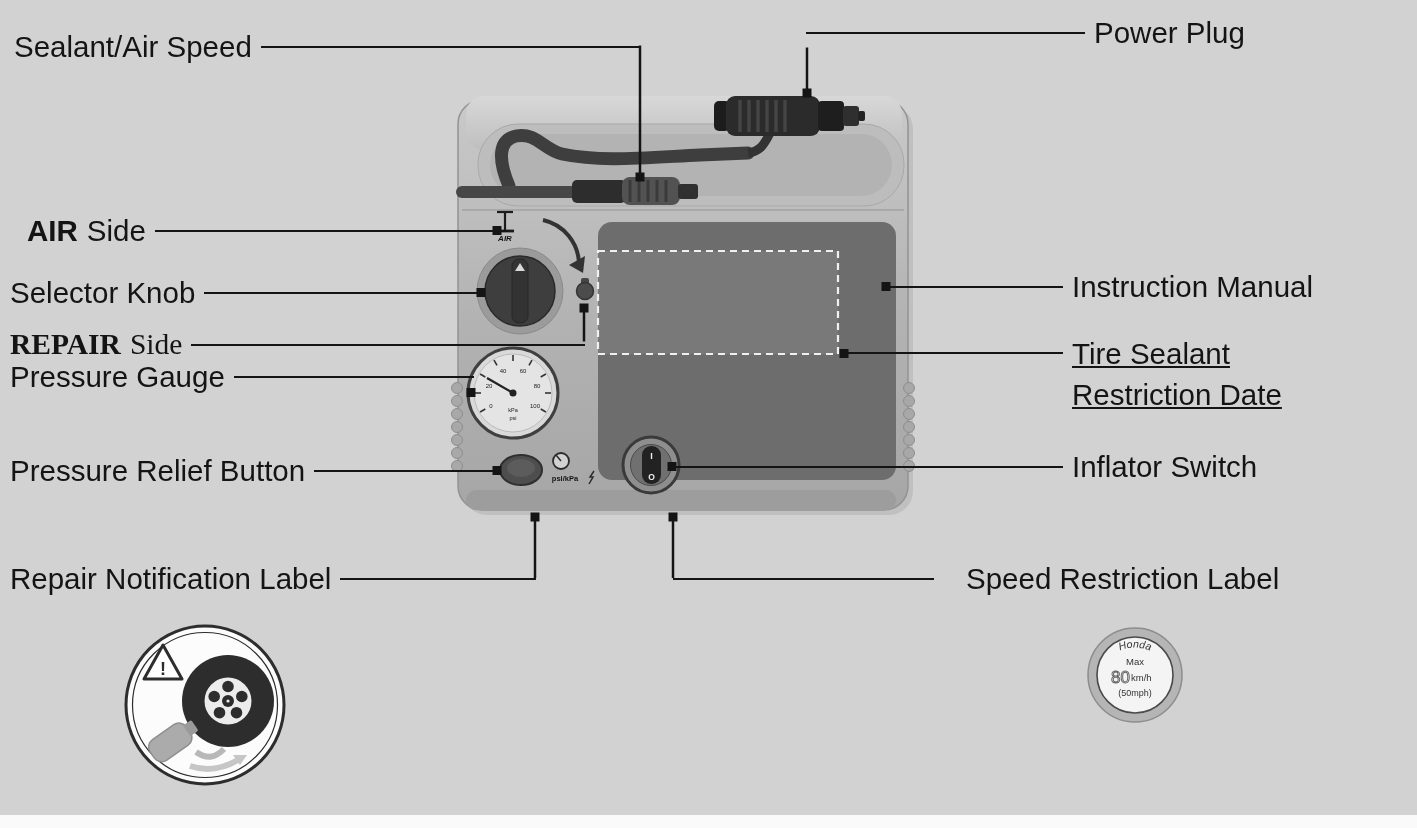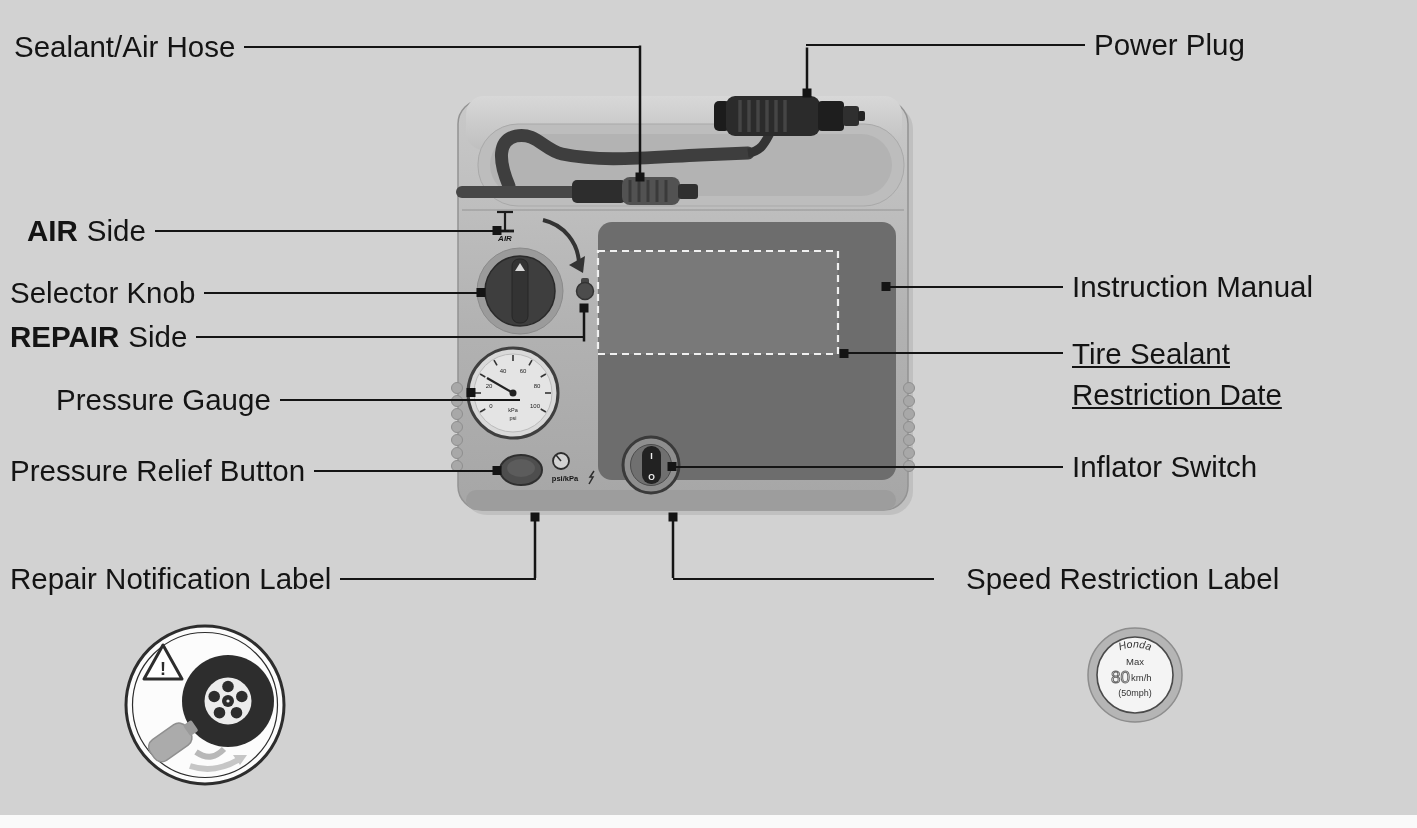--- a/index.html
+++ b/index.html
@@ -15,25 +15,25 @@
   .callout .txt b{font-weight:bold;}
   .callout .rest{margin-left:9px;}
   .callout.rev .lead{flex:0 0 auto;}
   .callout.multi{height:auto;align-items:flex-start;text-decoration:underline;}
   .callout.multi .lead{margin-top:19px;}
   .callout.multi .txt span{display:block;line-height:41px;}
 
   #c-hose{left:14px;top:30px;width:627px;}
   #c-air{left:27px;top:214px;width:482px;}
   #c-knob{left:10px;top:276px;width:474px;}
-  #c-repair{left:10px;top:320px;width:575px;}
-  #c-gauge{left:10px;top:383px;width:464px;margin-left:46px;}
+  #c-repair{left:10px;top:328px;width:575px;font-family:Liberation Serif, serif;}
+  #c-gauge{left:10px;top:360px;width:464px;}
   #c-relief{left:10px;top:454px;width:490px;}
   #c-replabel{left:10px;top:562px;width:526px;}
-  #c-plug{left:806px;top:28px;}      #c-plug .lead{width:279px;}
+  #c-plug{left:806px;top:16px;}      #c-plug .lead{width:279px;}
   #c-manual{left:886px;top:270px;}   #c-manual .lead{width:177px;}
   #c-expiry{left:844px;top:333px;}   #c-expiry .lead{width:219px;}
   #c-switch{left:672px;top:450px;}   #c-switch .lead{width:391px;}
   #c-speed{left:673px;top:562px;gap:32px;}    #c-speed .lead{width:261px;}
 </style>
 </head>
 <body>
 
 <div class="page">
 
@@ -247,21 +247,21 @@
       <rect x="530.5" y="512.5" width="9" height="9" stroke="none"></rect>
       <rect x="881.5" y="282" width="9" height="9" stroke="none"></rect>
       <rect x="839.5" y="349" width="9" height="9" stroke="none"></rect>
       <rect x="667.5" y="462" width="9" height="9" stroke="none"></rect>
       <path d="M 673 578 V 521" fill="none"></path>
       <rect x="668.5" y="512.5" width="9" height="9" stroke="none"></rect>
     </g>
   </svg>
 
   <div class="callout" id="c-hose">
-    <span class="txt">Sealant/Air Hose</span>
+    <span class="txt">Sealant/Air Speed</span>
     <span class="lead"></span>
   </div>
 
   <div class="callout rev" id="c-plug">
     <span class="lead"></span>
     <span class="txt">Power Plug</span>
   </div>
 
   <div class="callout" id="c-air">
     <span class="txt"><b>AIR</b><span class="rest">Side</span></span>

